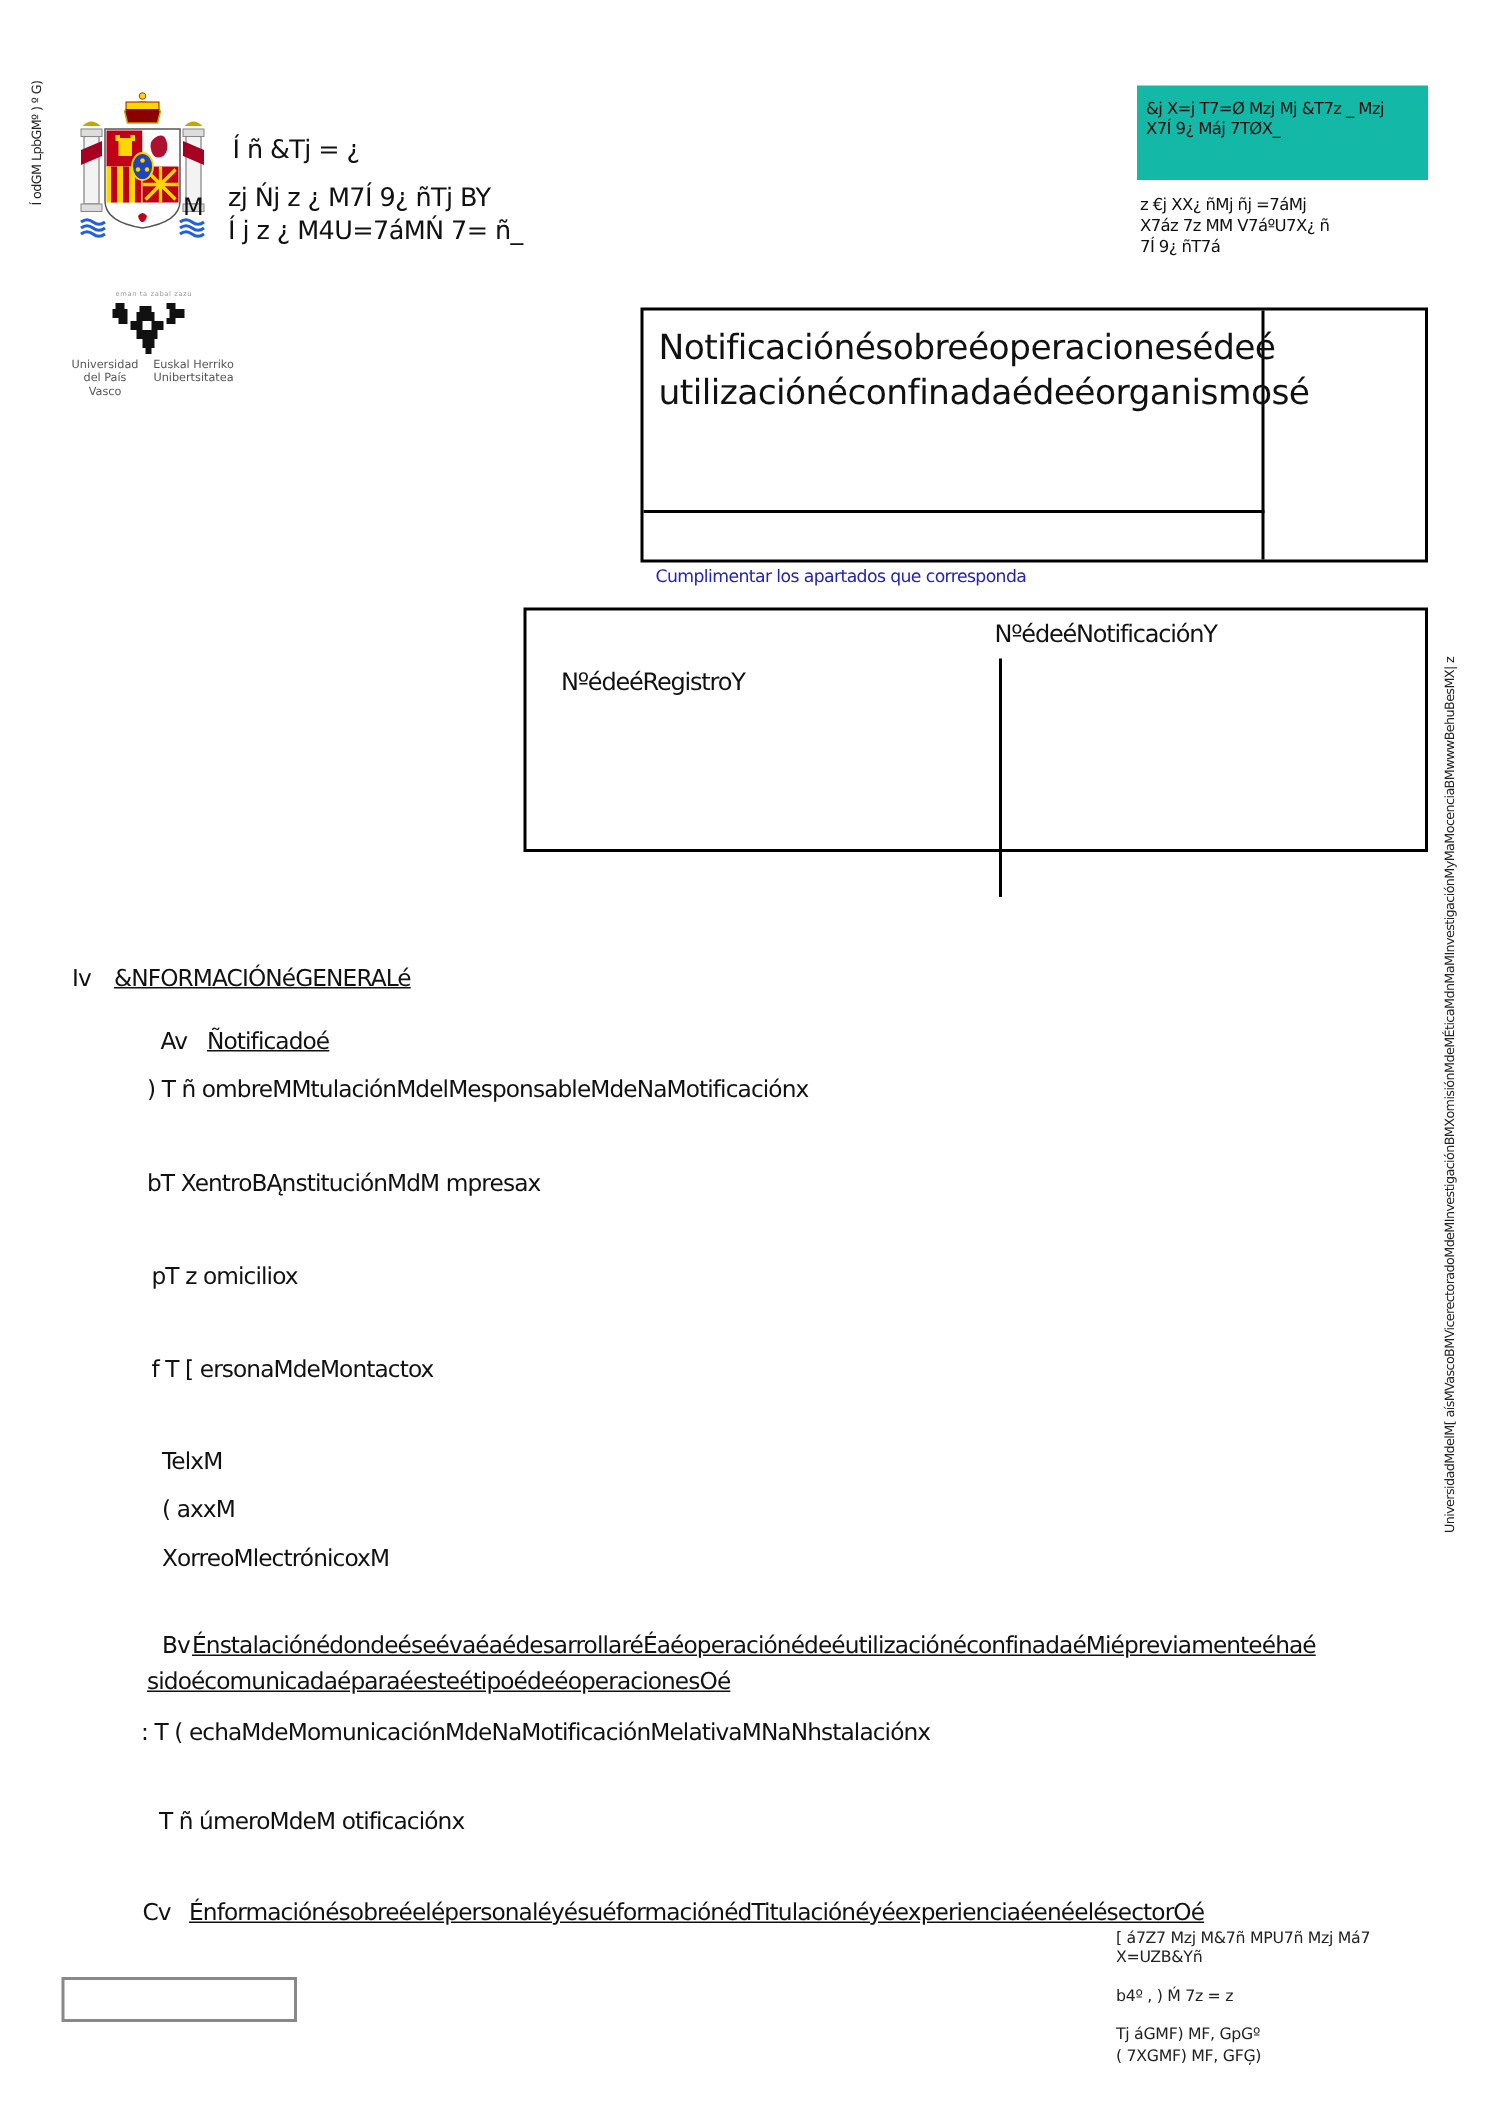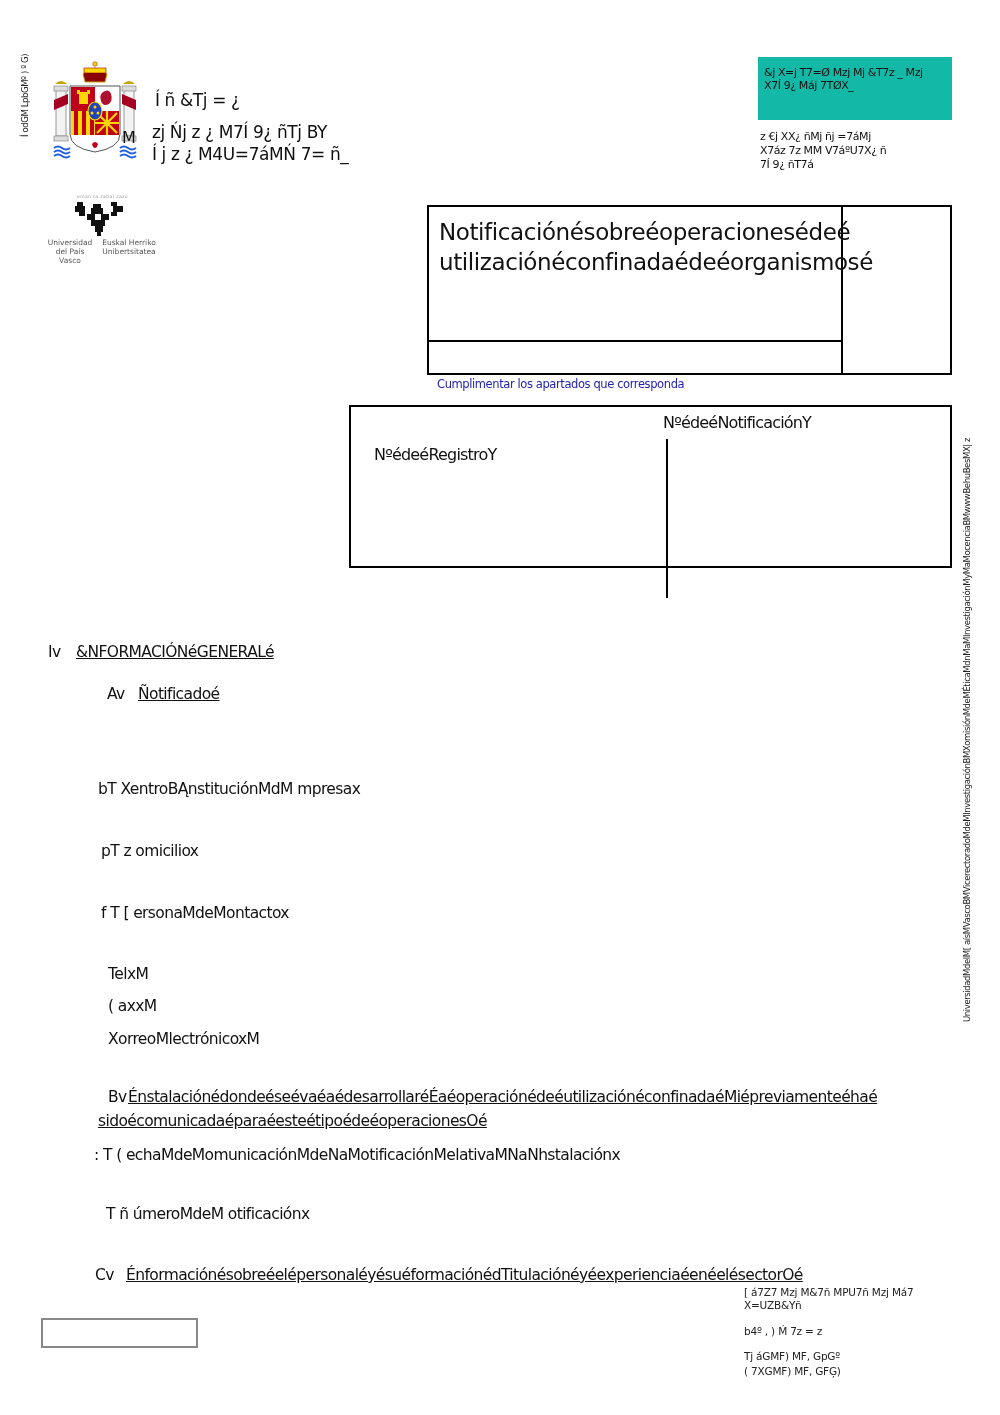--- a/index.html
+++ b/index.html
@@ -140,20 +140,21 @@
       <span class="cell-label g">NºédeéNotificaciónY</span>
     </div>
   </div>
 
   <div class="abs heading15" style="left:48px; top:643px;">Iv</div>
   <div class="abs heading15 u" style="left:76px; top:643px;">&amp;NFORMACIÓNéGENERALé</div>
 
   <div class="abs heading15" style="left:107px; top:685px;">Av</div>
   <div class="abs heading15 u" style="left:138px; top:685px;">Ñotificadoé</div>
 
+  <div class="abs item15" style="left:98px; top:717px;">) T  ñ ombreMMtulaciónMdelMesponsableMdeNaMotificaciónx</div>
   <div class="abs item15" style="left:98px; top:780px;">bT  XentroBĄnstituciónMdM mpresax</div>
   <div class="abs item15" style="left:101px; top:842px;">pT  z omiciliox</div>
   <div class="abs item15" style="left:101px; top:904px;">f T  [ ersonaMdeMontactox</div>
 
   <div class="abs item15" style="left:108px; top:965px;">TelxM</div>
   <div class="abs item15" style="left:108px; top:997px;">( axxM</div>
   <div class="abs item15" style="left:108px; top:1030px;">XorreoMlectrónicoxM</div>
 
   <div class="abs heading15" style="left:108px; top:1088px;">Bv</div>
   <div class="abs heading15 u" style="left:128px; top:1088px;">ÉnstalaciónédondeéseévaéaédesarrollaréÉaéoperaciónédeéutilizaciónéconfinadaéMiépreviamenteéhaé</div>

